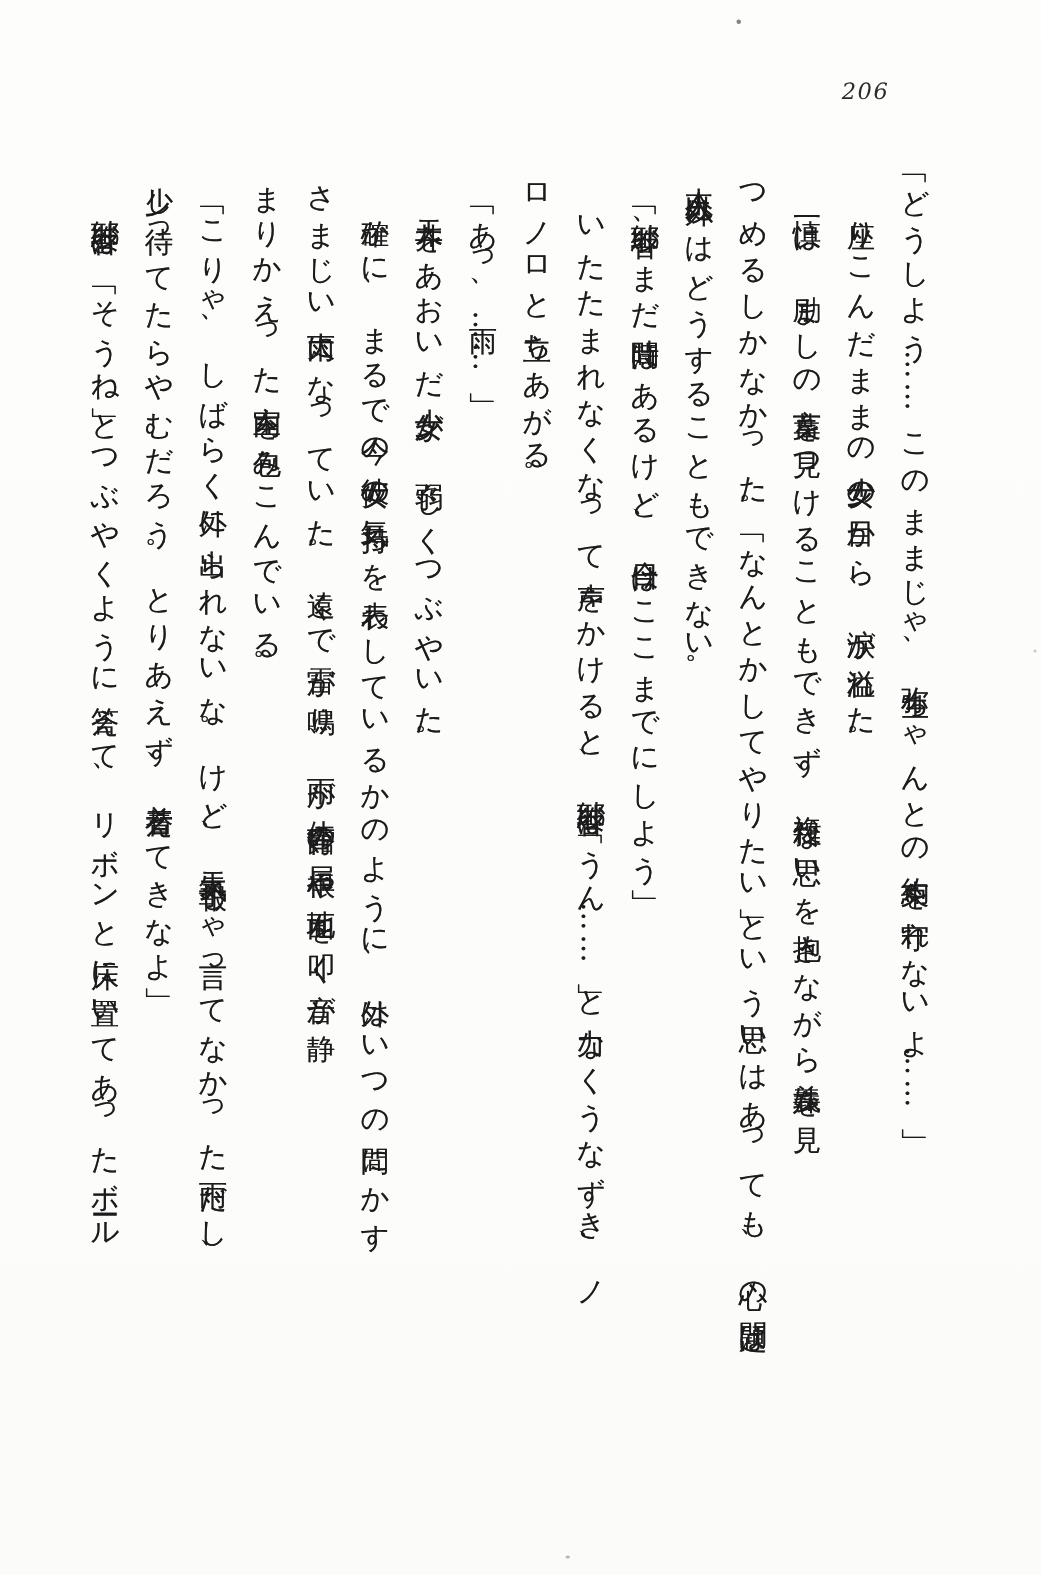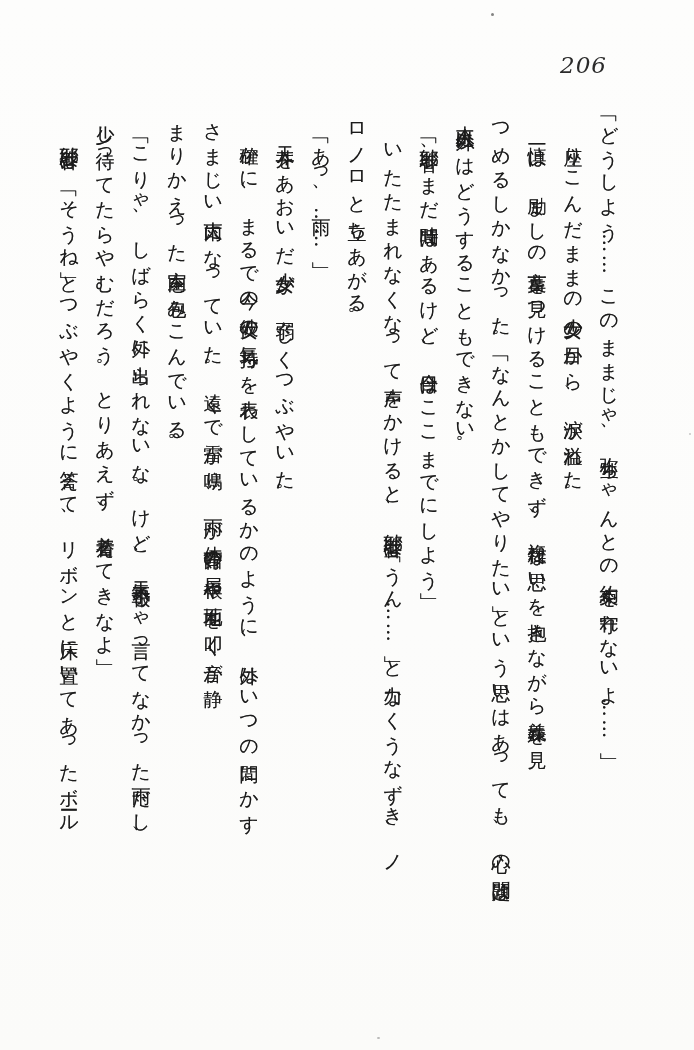--- a/index.html
+++ b/index.html
@@ -20,21 +20,21 @@
     background: linear-gradient(180deg, #fdfdfc 0%, #fcfcfb 60%, #fbfbf9 100%);
   }
   .page-number {
     position: absolute;
     top: 52px;
     left: 560px;
     width: 34px;
     text-align: center;
     font-family: "DejaVu Serif", serif;
     font-style: italic;
-    font-size: 23px;
+    font-size: 15px;
     letter-spacing: 1px;
     color: #2b2b2b;
   }
   .text-block {
     position: absolute;
     top: 110px;
     right: 66px;
     width: 576px;
     height: 852px;
     writing-mode: vertical-rl;

